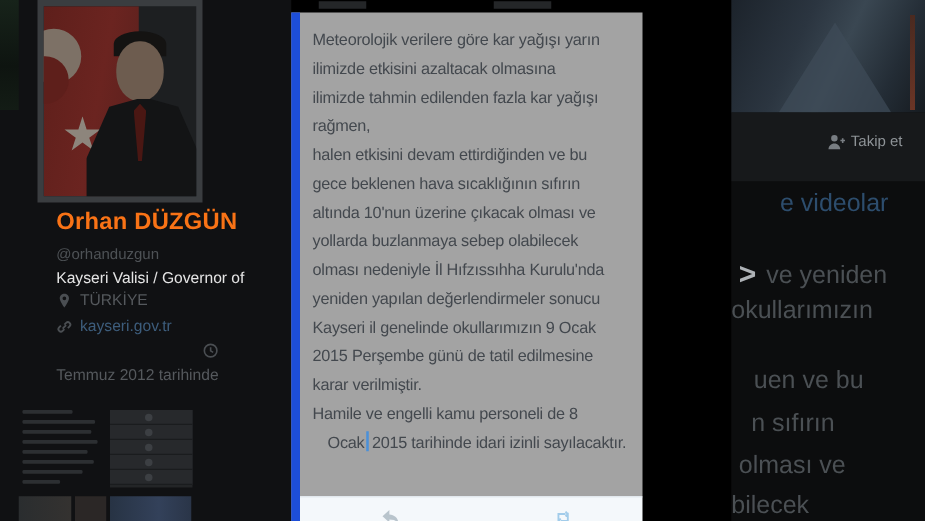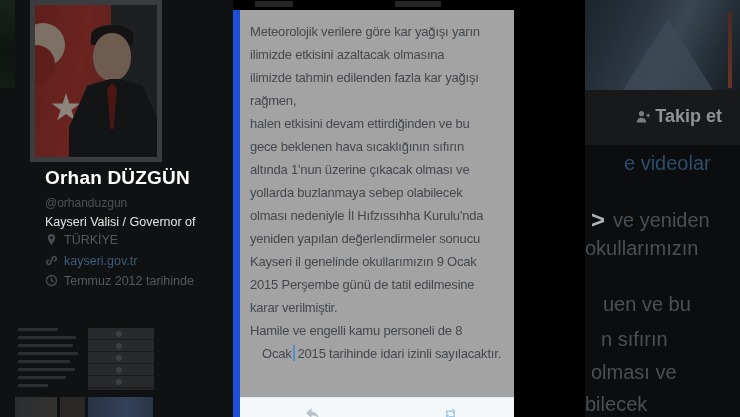--- a/index.html
+++ b/index.html
@@ -16,24 +16,24 @@
   .flag-star{position:absolute;left:16px;top:88px;width:30px;height:30px;background:#8d857c;
              clip-path:polygon(50% 0%,61% 35%,98% 35%,68% 57%,79% 91%,50% 70%,21% 91%,32% 57%,2% 35%,39% 35%);}
   .flag-crescent{position:absolute;left:-14px;top:18px;width:44px;height:44px;border-radius:50%;background:#7d7166;}
   .flag-crescent-in{position:absolute;left:-4px;top:22px;width:38px;height:38px;border-radius:50%;background:#5e1f1b;}
   .face{position:absolute;left:58px;top:28px;width:38px;height:48px;border-radius:48%;background:#6d5c4f;}
   .hair{position:absolute;left:56px;top:20px;width:42px;height:20px;border-radius:50% 50% 0 0;background:#141312;}
   .suit{position:absolute;left:34px;top:74px;width:92px;height:80px;background:#131415;
         clip-path:polygon(20% 8%,45% 0,55% 0,80% 8%,100% 60%,100% 100%,0 100%,0 60%);}
   .tie{position:absolute;left:72px;top:78px;width:10px;height:46px;background:#4a1713;clip-path:polygon(50% 0,100% 12%,65% 100%,35% 100%,0 12%);}
 
-  .profile-name{left:45px;top:167px;font-size:19px;font-weight:700;color:#ffffff;letter-spacing:.2px;text-align:center;}
+  .profile-name{left:45px;top:167px;font-size:19px;font-weight:700;color:#f97316;letter-spacing:.2px;text-align:center;}
   .profile-handle{left:45px;top:196px;font-size:12px;color:#4e5256;}
   .profile-bio{left:45px;top:215px;width:188px;font-size:12.5px;color:#e5e5e5;white-space:nowrap;overflow:hidden;}
-  .detail-row{left:45px;font-size:12.5px;color:#55595d;display:flex;align-items:flex-start;gap:6px;white-space:nowrap;}
+  .detail-row{left:45px;font-size:12.5px;color:#55595d;display:flex;align-items:flex-end;gap:6px;white-space:nowrap;}
   .detail-row .ic{width:13px;height:13px;color:#4a4e52;flex:0 0 auto;}
   .detail-link{color:var(--link-blue);}
   .media-count{left:15px;top:302px;font-size:13px;color:var(--link-blue);display:flex;align-items:center;gap:8px;white-space:nowrap;}
   .media-count .ic{width:16px;height:14px;color:#44617d;}
 
   .mini-textblock{left:18px;top:328px;width:60px;height:64px;}
   .mini-line{height:3px;background:#2c2f32;margin-bottom:5px;border-radius:1px;}
   .widget-panel{left:88px;top:328px;width:66px;height:62px;background:#232527;}
   .widget-row{height:11px;border-bottom:1px solid #1a1c1e;background:#27292c;position:relative;}
   .widget-row::after{content:"";position:absolute;left:28px;top:3px;width:6px;height:6px;border-radius:50%;background:#3c3f43;}
@@ -58,21 +58,21 @@
 
   
   .bg-right{left:585px;top:0;width:155px;height:417px;background:#0c0d0e;overflow:hidden;}
   .header-img{position:absolute;left:0;top:0;width:155px;height:90px;
       background:linear-gradient(115deg,#1c232b 0%,#2b3540 35%,#3a4752 55%,#232c35 80%,#161b20 100%);}
   .peak{position:absolute;left:38px;top:18px;width:90px;height:72px;background:#3f4c59;
       clip-path:polygon(50% 0,100% 100%,0 100%);opacity:.7;}
   .flagpole{position:absolute;left:143px;top:12px;width:4px;height:76px;background:linear-gradient(180deg,#4a2a20,#6b3526);}
   .follow-card{position:absolute;left:0;top:90px;width:155px;height:55px;background:#17191b;}
   .follow-btn{position:absolute;right:18px;top:16px;display:flex;align-items:center;gap:5px;
-      font-size:18px;font-weight:700;color:#8e9397;}
+      font-size:12px;font-weight:400;color:#8e9397;}
   .follow-btn .ic{width:14px;height:13px;color:#787d82;}
   .media-link{position:absolute;left:3px;top:152px;font-size:20px;color:var(--dim-link-blue);margin-left:36px;}
   .next-chevron{position:absolute;left:6px;top:206px;font-size:24px;font-weight:700;color:#aeb2b6;}
   .bg-lines .bg-line{position:absolute;font-size:20px;color:#4b5054;white-space:nowrap;}
   .bg-lines .bg-line:nth-child(1){left:28px;top:209px;}
   .bg-lines .bg-line:nth-child(2){left:0px;top:237px;}
   .bg-lines .bg-line:nth-child(3){left:6px;top:293px;margin-left:12px;}
   .bg-lines .bg-line:nth-child(4){left:16px;top:328px;}
   .bg-lines .bg-line:nth-child(5){left:6px;top:361px;}
   .bg-lines .bg-line:nth-child(6){left:0px;top:393px;}
@@ -109,21 +109,21 @@
           <path d="M7 1C4.8 1 3 2.8 3 5c0 2.6 4 8 4 8s4-5.4 4-8c0-2.2-1.8-4-4-4zm0 5.6A1.6 1.6 0 1 1 7 3.4a1.6 1.6 0 0 1 0 3.2z"></path>
         </svg>
       <span>TÜRKİYE</span>
     </div>
     <div class="abs detail-row" style="top:254px;">
       <svg class="ic" viewBox="0 0 14 14" fill="none" stroke="currentColor" stroke-width="1.6">
           <path d="M5.5 8.5l3-3M4 6L2.5 7.5a2.1 2.1 0 0 0 3 3L7 9M10 8l1.5-1.5a2.1 2.1 0 0 0-3-3L7 5"></path>
         </svg>
       <span class="detail-link">kayseri.gov.tr</span>
     </div>
-    <div class="abs detail-row" style="top:274px;">
+    <div class="abs detail-row" style="top:274px;flex-direction:column;">
       <svg class="ic" viewBox="0 0 14 14" fill="none" stroke="currentColor" stroke-width="1.4">
           <circle cx="7" cy="7" r="5.4"></circle>
           <path d="M7 4v3.2l2.2 1.3"></path>
         </svg>
       <span>Temmuz 2012 tarihinde</span>
     </div>
 
 
     <div class="abs mini-textblock">
       <div class="mini-line" style="width:40px;"></div>
@@ -153,21 +153,21 @@
   <div class="abs topstrip-rect ts2"></div>
 
   <div class="abs modal">
     <div class="tweet-lines">
         <div class="tweet-line">Meteorolojik verilere göre kar yağışı yarın</div>
         <div class="tweet-line">ilimizde etkisini azaltacak olmasına</div>
         <div class="tweet-line">ilimizde tahmin edilenden fazla kar yağışı</div>
         <div class="tweet-line">rağmen,</div>
         <div class="tweet-line">halen etkisini devam ettirdiğinden ve bu</div>
         <div class="tweet-line">gece beklenen hava sıcaklığının sıfırın</div>
-        <div class="tweet-line">altında 1'nun üzerine çıkacak olması ve</div>
+        <div class="tweet-line">altında 10'nun üzerine çıkacak olması ve</div>
         <div class="tweet-line">yollarda buzlanmaya sebep olabilecek</div>
         <div class="tweet-line">olması nedeniyle İl Hıfzıssıhha Kurulu'nda</div>
         <div class="tweet-line">yeniden yapılan değerlendirmeler sonucu</div>
         <div class="tweet-line">Kayseri il genelinde okullarımızın 9 Ocak</div>
         <div class="tweet-line">2015 Perşembe günü de tatil edilmesine</div>
         <div class="tweet-line">karar verilmiştir.</div>
         <div class="tweet-line">Hamile ve engelli kamu personeli de 8</div>
       </div>
     <div class="cursor-line">
       <span>Ocak</span><span class="text-cursor"></span><span>2015 tarihinde idari izinli sayılacaktır.</span>

